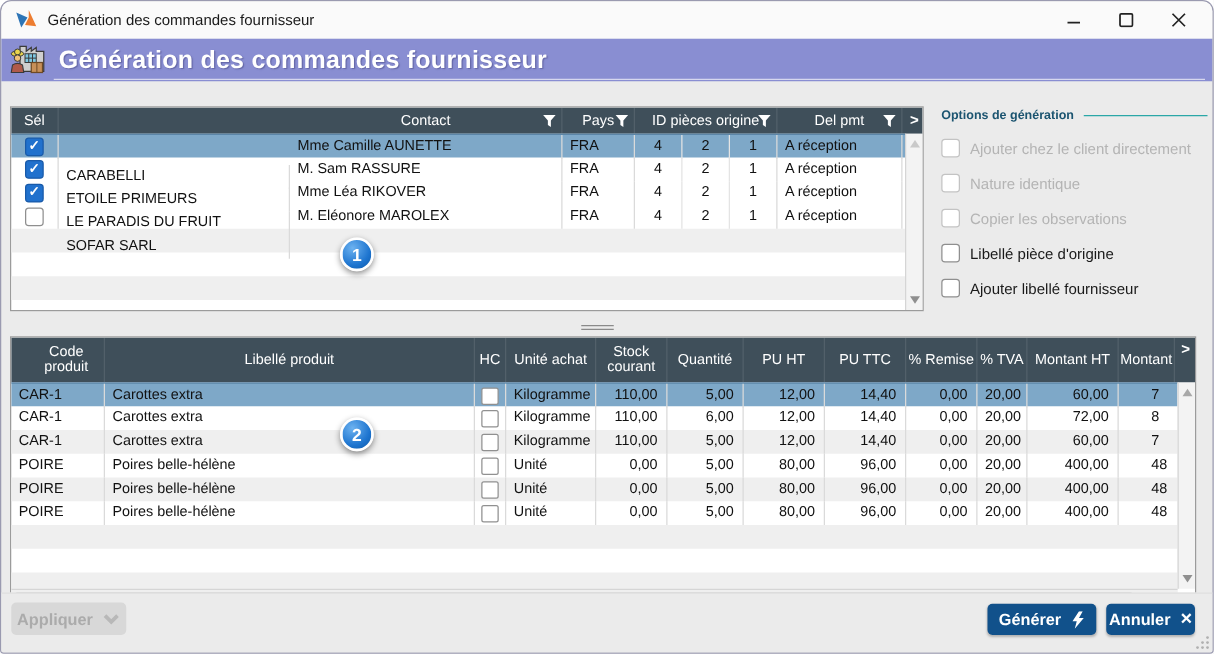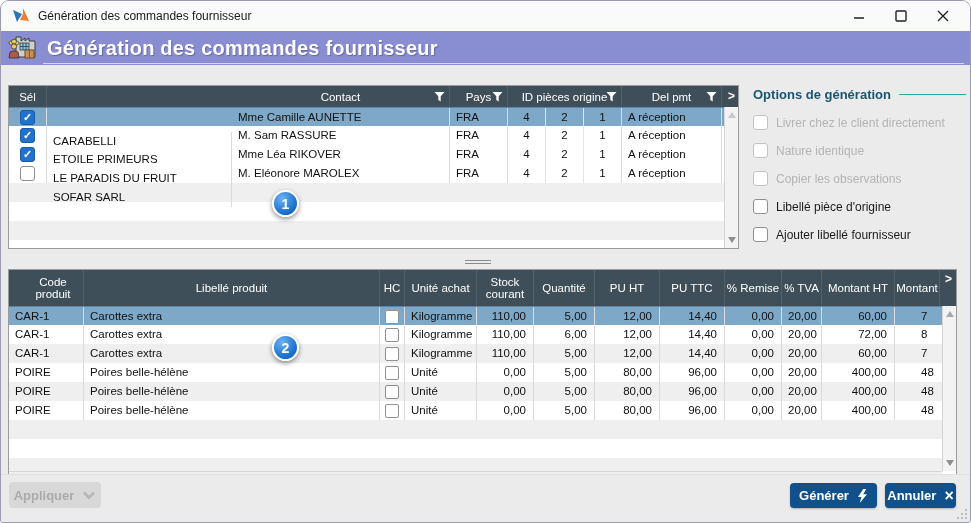--- a/index.html
+++ b/index.html
@@ -80,21 +80,21 @@
   .u-id    { width: 114px; }
   .u-id1, .u-id2, .u-id3 { width: 38px; }
   .u-del   { width: 100px; }
   .u-more  { width: 15px; border-right: none; }
   .cell.u-sel { display: flex; align-items: center; justify-content: center; padding: 0; }
   .cell.u-id1, .cell.u-id2 { border-right: 1px solid #e4e4e4; }
 
   
   .options { position: absolute; left: 752px; top: 86px; width: 213px; }
   .opt-title-row { display: flex; align-items: center; gap: 8px; }
-  .opt-title { font-size: 13px; font-weight: bold; color: #1b5470; white-space: nowrap; }
+  .opt-title { font-size: 10px; font-weight: bold; color: #1b5470; white-space: nowrap; }
   .opt-line { flex: 1; height: 0; border-top: 1px solid #2aa7a7; }
   .opt-item { display: flex; align-items: center; gap: 8px; margin-top: 13px; }
   .opt-item .lbl { font-size: 12px; color: #1a1a1a; }
   .opt-item.disabled .lbl { color: #b4b4b4; }
   .opt-item.disabled .cb:empty { border-color: #c3c3c3; }
 
   
   .tbl-lower { left: 7px; top: 268px; width: 949px; height: 215px; }
   .tbl-lower .thead { height: 36px; }
   .tbl-lower .th { font-size: 11.5px; line-height: 12px; text-align: center; }
@@ -290,21 +290,21 @@
     </div>
   </div>
 
   <div class="options">
     <div class="opt-title-row">
       <span class="opt-title">Options de génération</span>
       <span class="opt-line"></span>
     </div>
     <div class="opt-item disabled">
       <span class="cb"></span>
-      <span class="lbl">Livrer chez le client directement</span>
+      <span class="lbl">Ajouter chez le client directement</span>
     </div>
     <div class="opt-item disabled">
       <span class="cb"></span>
       <span class="lbl">Nature identique</span>
     </div>
     <div class="opt-item disabled">
       <span class="cb"></span>
       <span class="lbl">Copier les observations</span>
     </div>
     <div class="opt-item">

